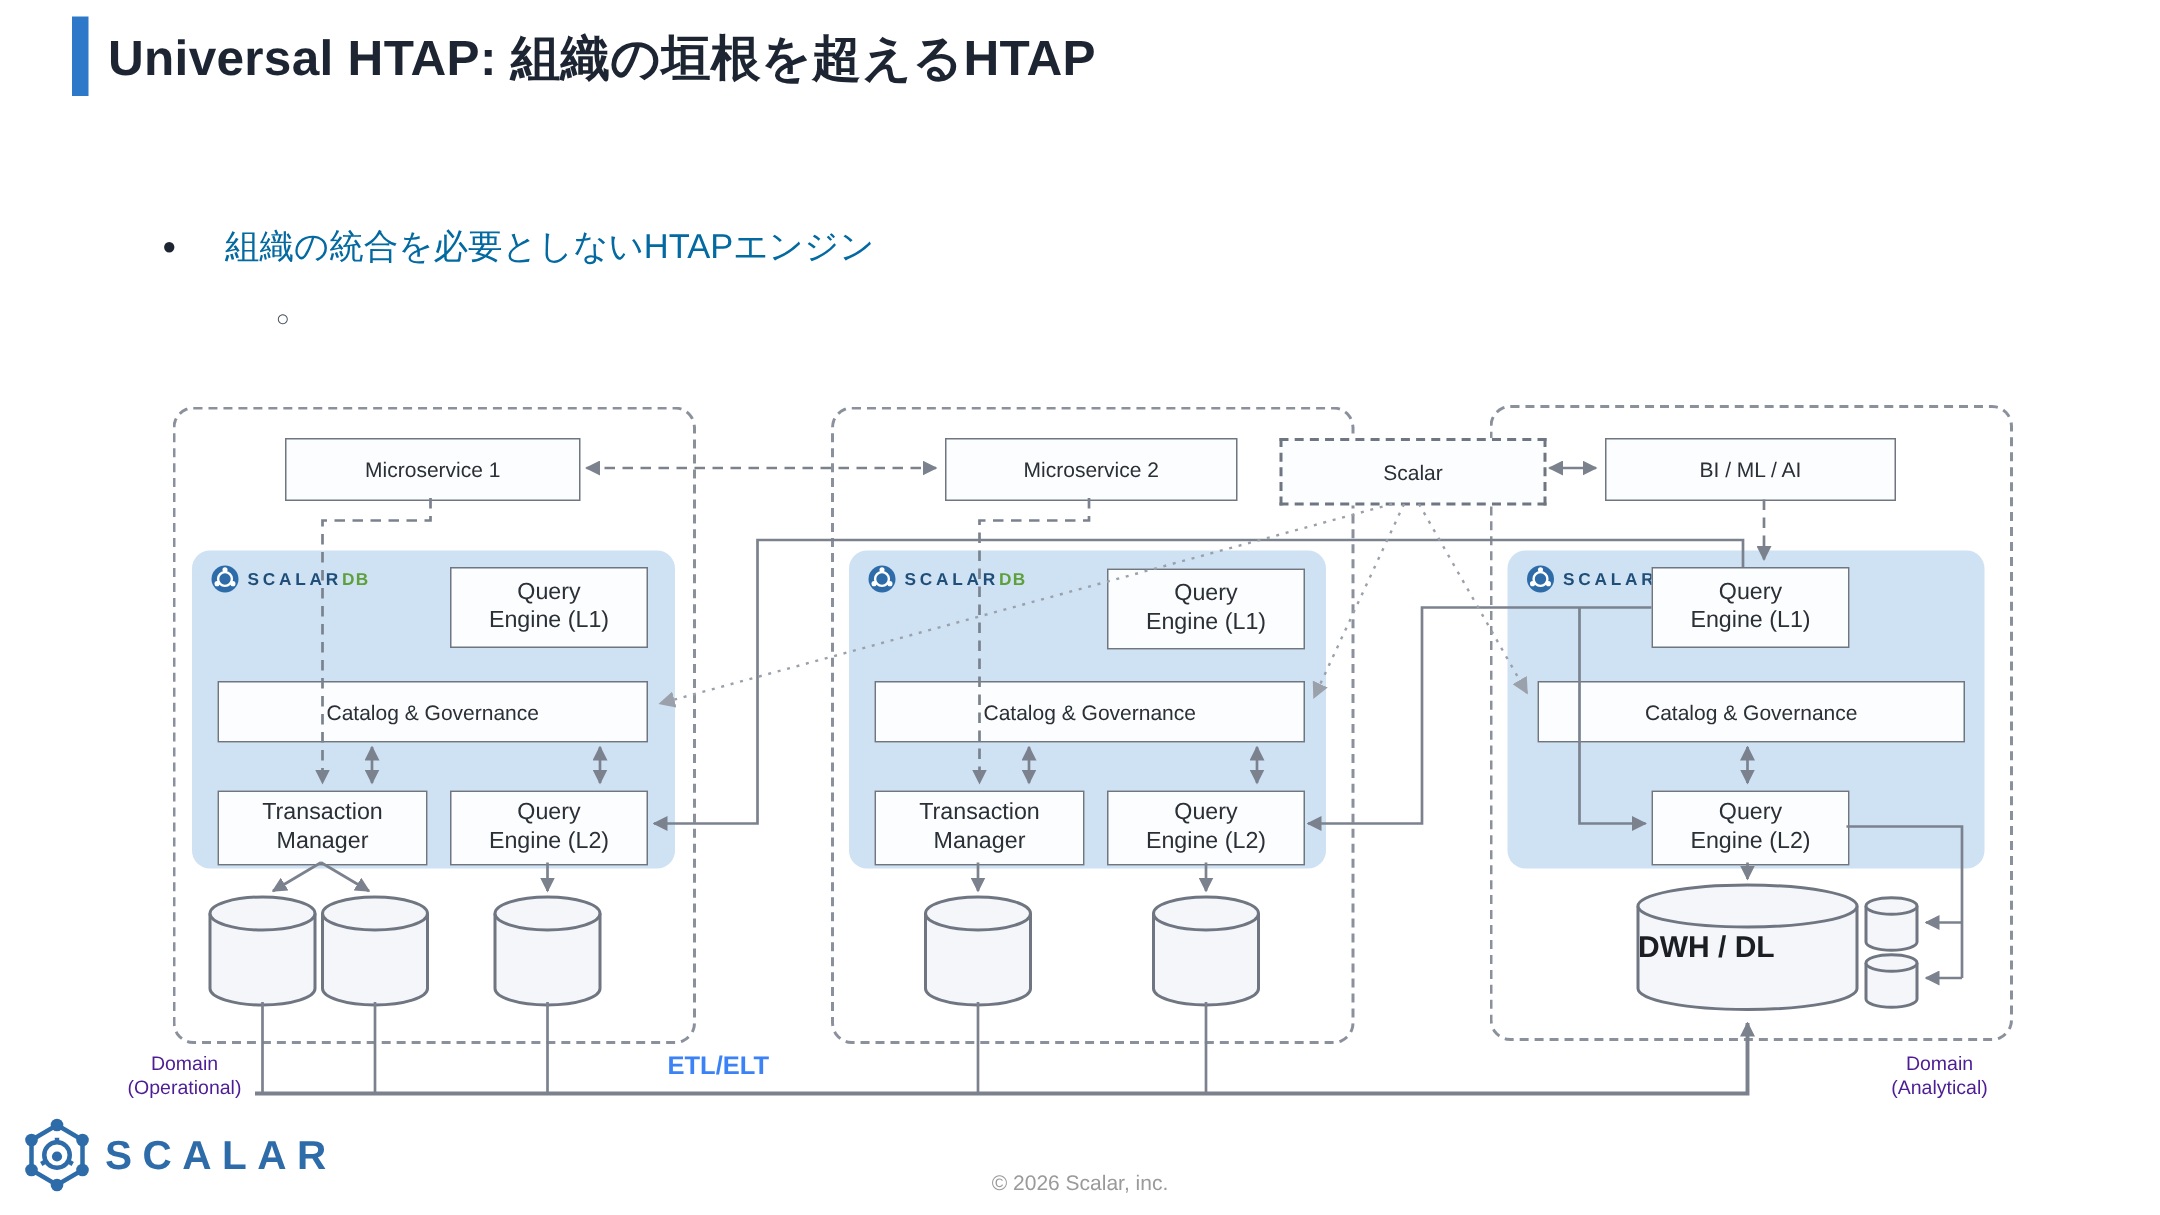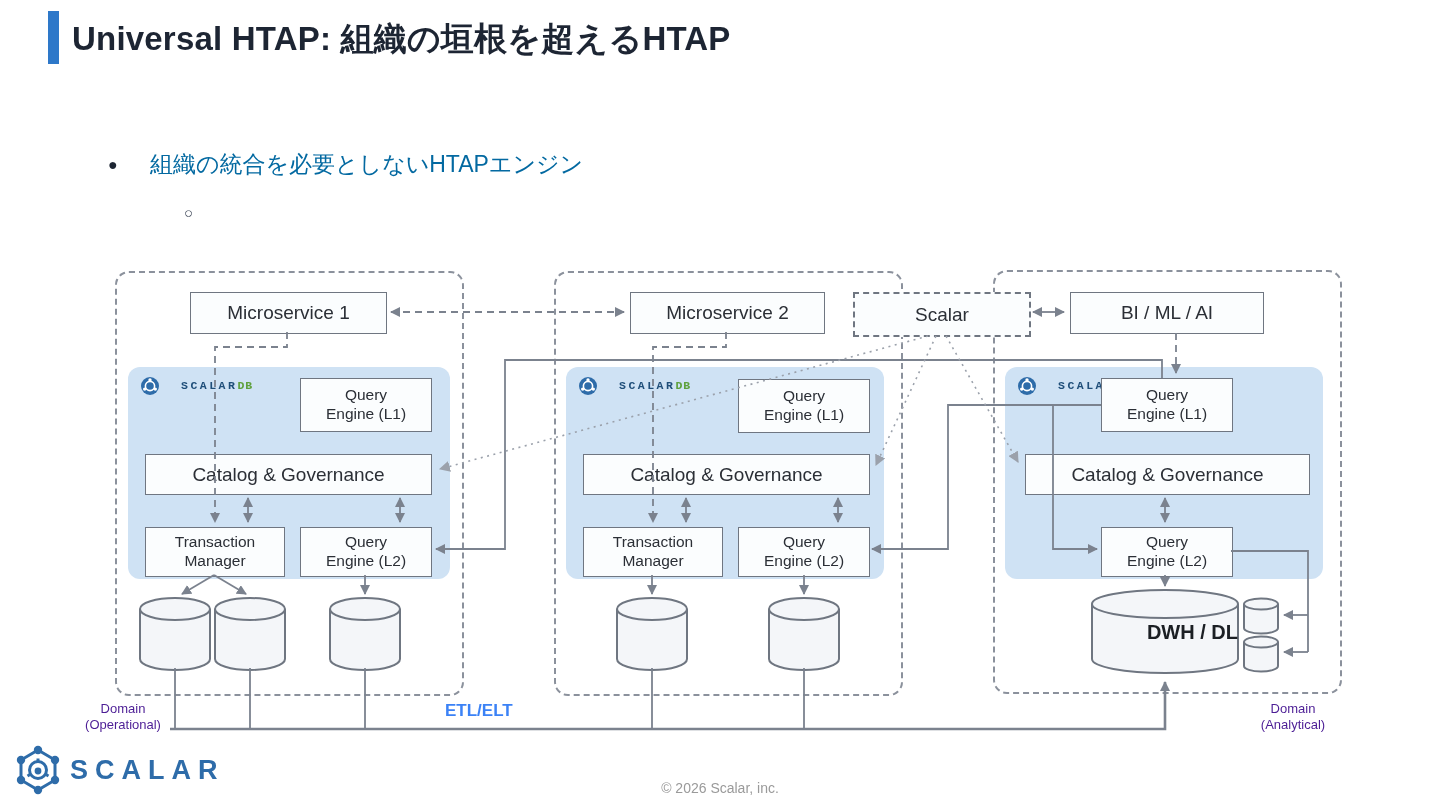--- a/index.html
+++ b/index.html
@@ -18,26 +18,26 @@
   .b2-dot{left:184px;top:204px;font-size:15px;color:#434c5c;}
   .b2-text{left:224px;top:199px;font-size:22px;color:#434c5c;}
   .emph{font-weight:700;color:#1d2533;border-bottom:2.5px solid #1d2533;padding-bottom:1px;}
 
   
   .domain{border:2px dashed #8b919c;border-radius:14px;background:transparent;z-index:1;}
   .sdb-container{background:#cfe2f4;border-radius:12px;z-index:2;}
   .dbox{background:#fbfdfe;border:1.5px solid #6f7681;z-index:3;display:flex;align-items:center;
         justify-content:center;text-align:center;color:#2b2f36;}
   .dbox.dashed{border:2px dashed #6f7681;}
-  .f16{font-size:19px;}
+  .f16{font-size:14px;}
   .f15{font-size:15.5px;line-height:1.22;}
-  .sdb-logo{display:flex;align-items:flex-start;gap:21px;z-index:3;font-family:Liberation Mono, monospace;}
+  .sdb-logo{display:flex;align-items:center;gap:5px;z-index:3;}
   .sdb-logo .nm{font-size:11.5px;font-weight:700;color:#1f4e79;letter-spacing:2.5px;}
   .sdb-logo .sfx{font-size:11.5px;font-weight:700;color:#5ea03c;letter-spacing:1px;}
-  .dwh-label{z-index:5;font-size:20px;font-weight:700;color:#1b1f24;text-align:right;}
+  .dwh-label{z-index:5;font-size:20px;font-weight:700;color:#1b1f24;text-align:left;}
   .side-label{font-size:13px;color:#4c1d95;text-align:center;line-height:1.25;z-index:3;}
   .etl-label{font-size:17px;color:#3b82f6;z-index:3;font-weight:bold;}
   svg.wires{left:0;top:0;z-index:4;pointer-events:none;}
 
   
   .brand{left:70px;top:755px;font-size:27px;font-weight:700;color:#2e6ca9;letter-spacing:7px;z-index:3;}
   .brand-icon{left:14px;top:744px;z-index:3;}
   .copyright{left:0;top:780px;width:1440px;text-align:center;font-size:14px;color:#9a9a9a;z-index:3;}
 </style>
 </head>

